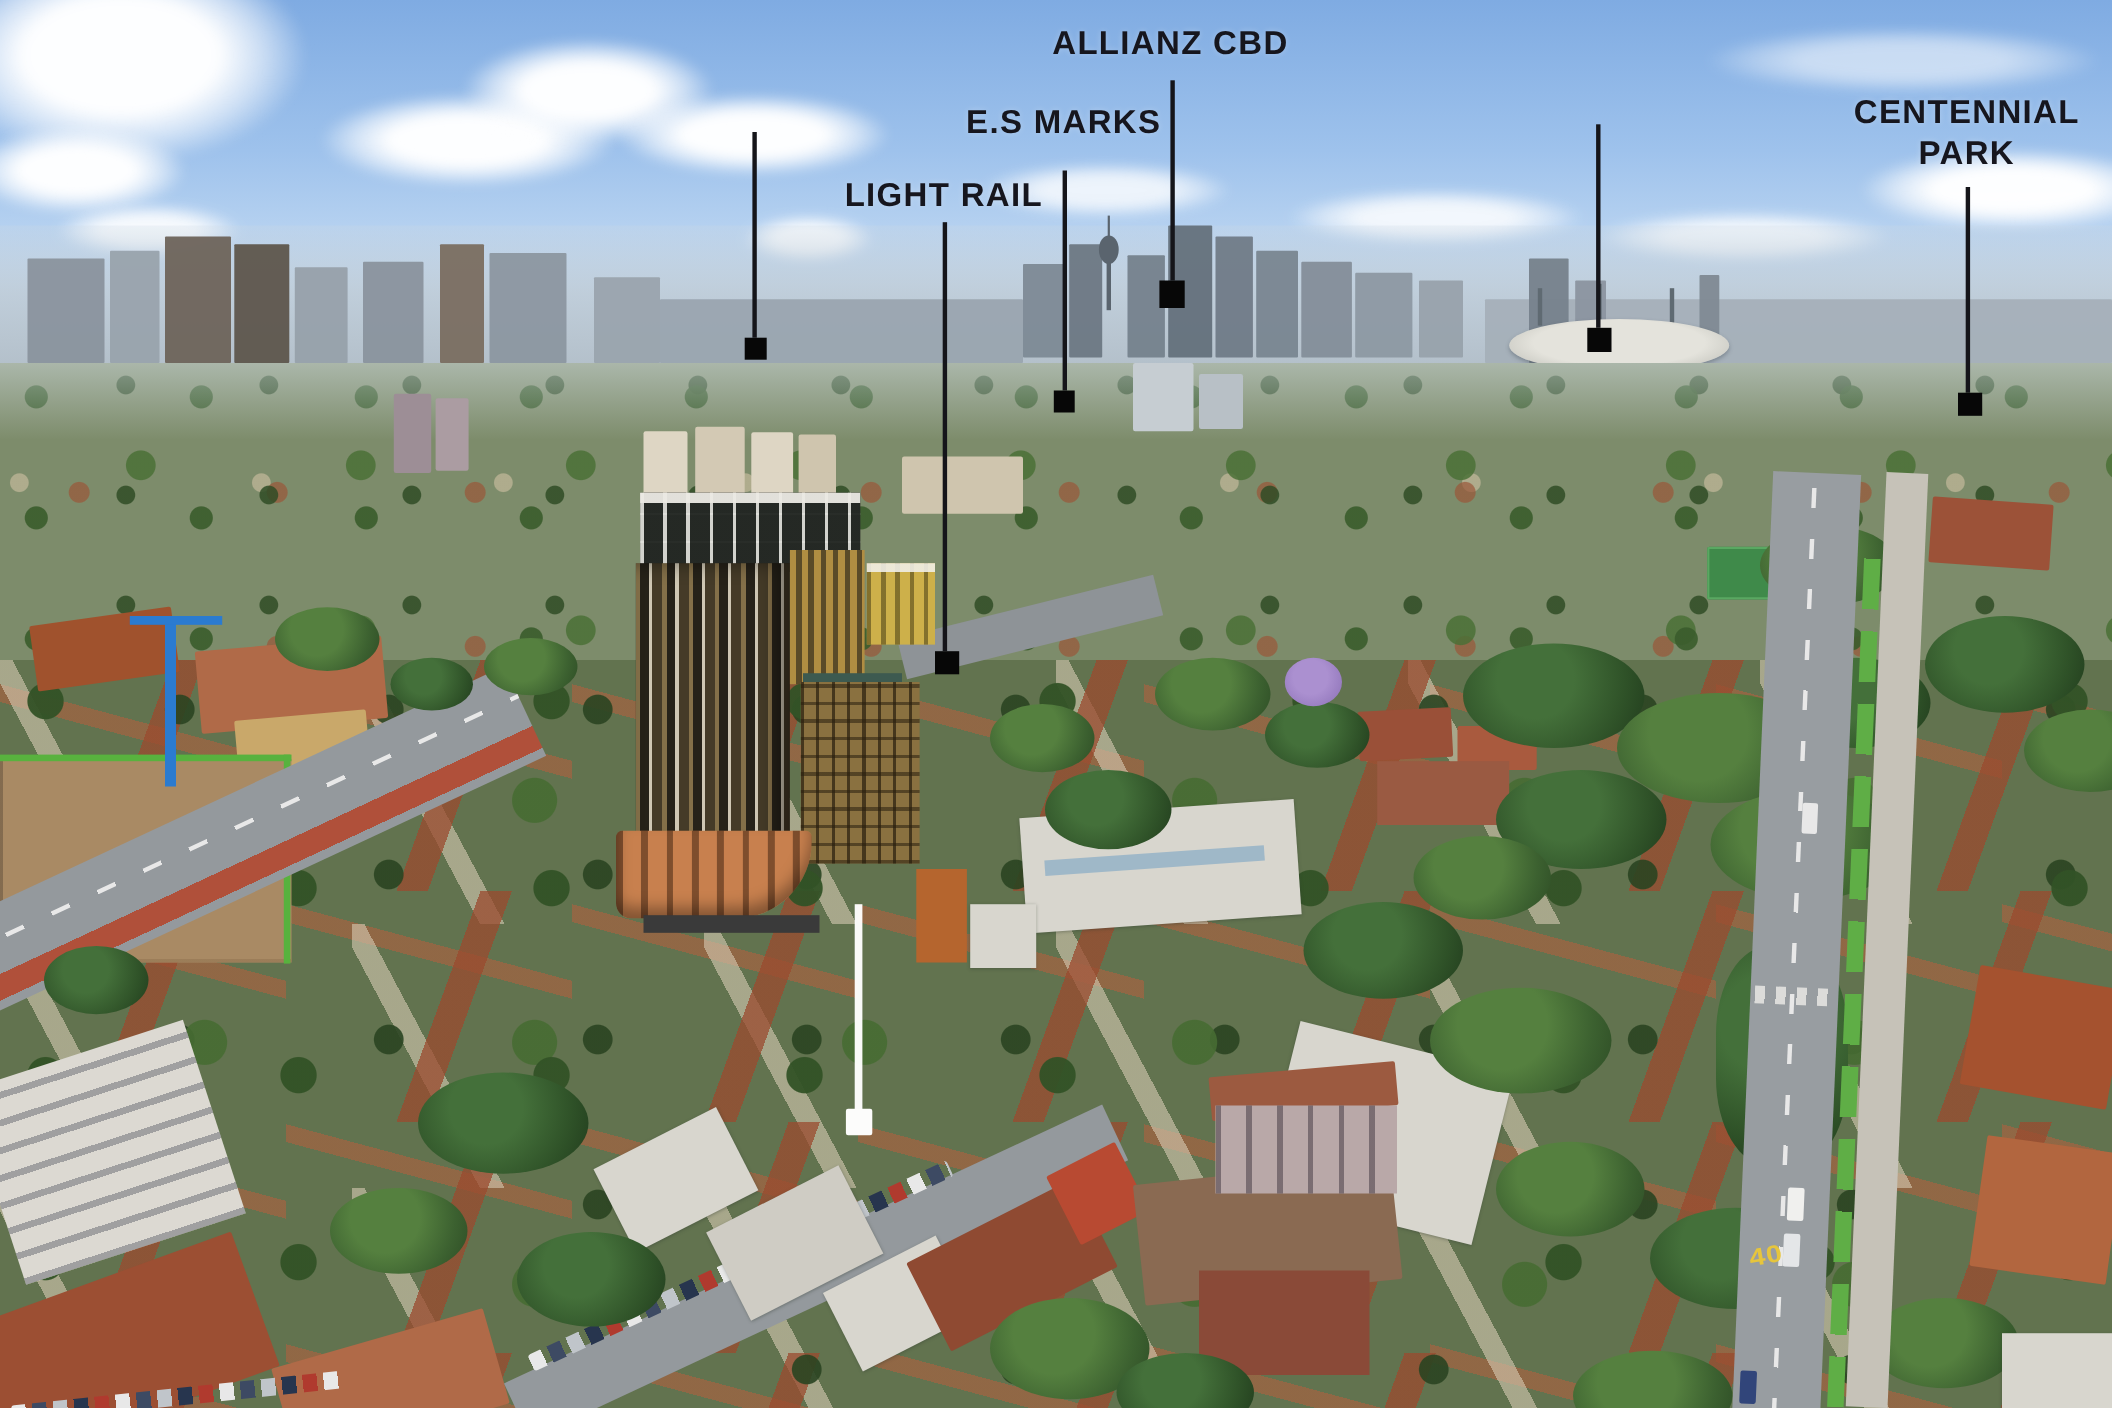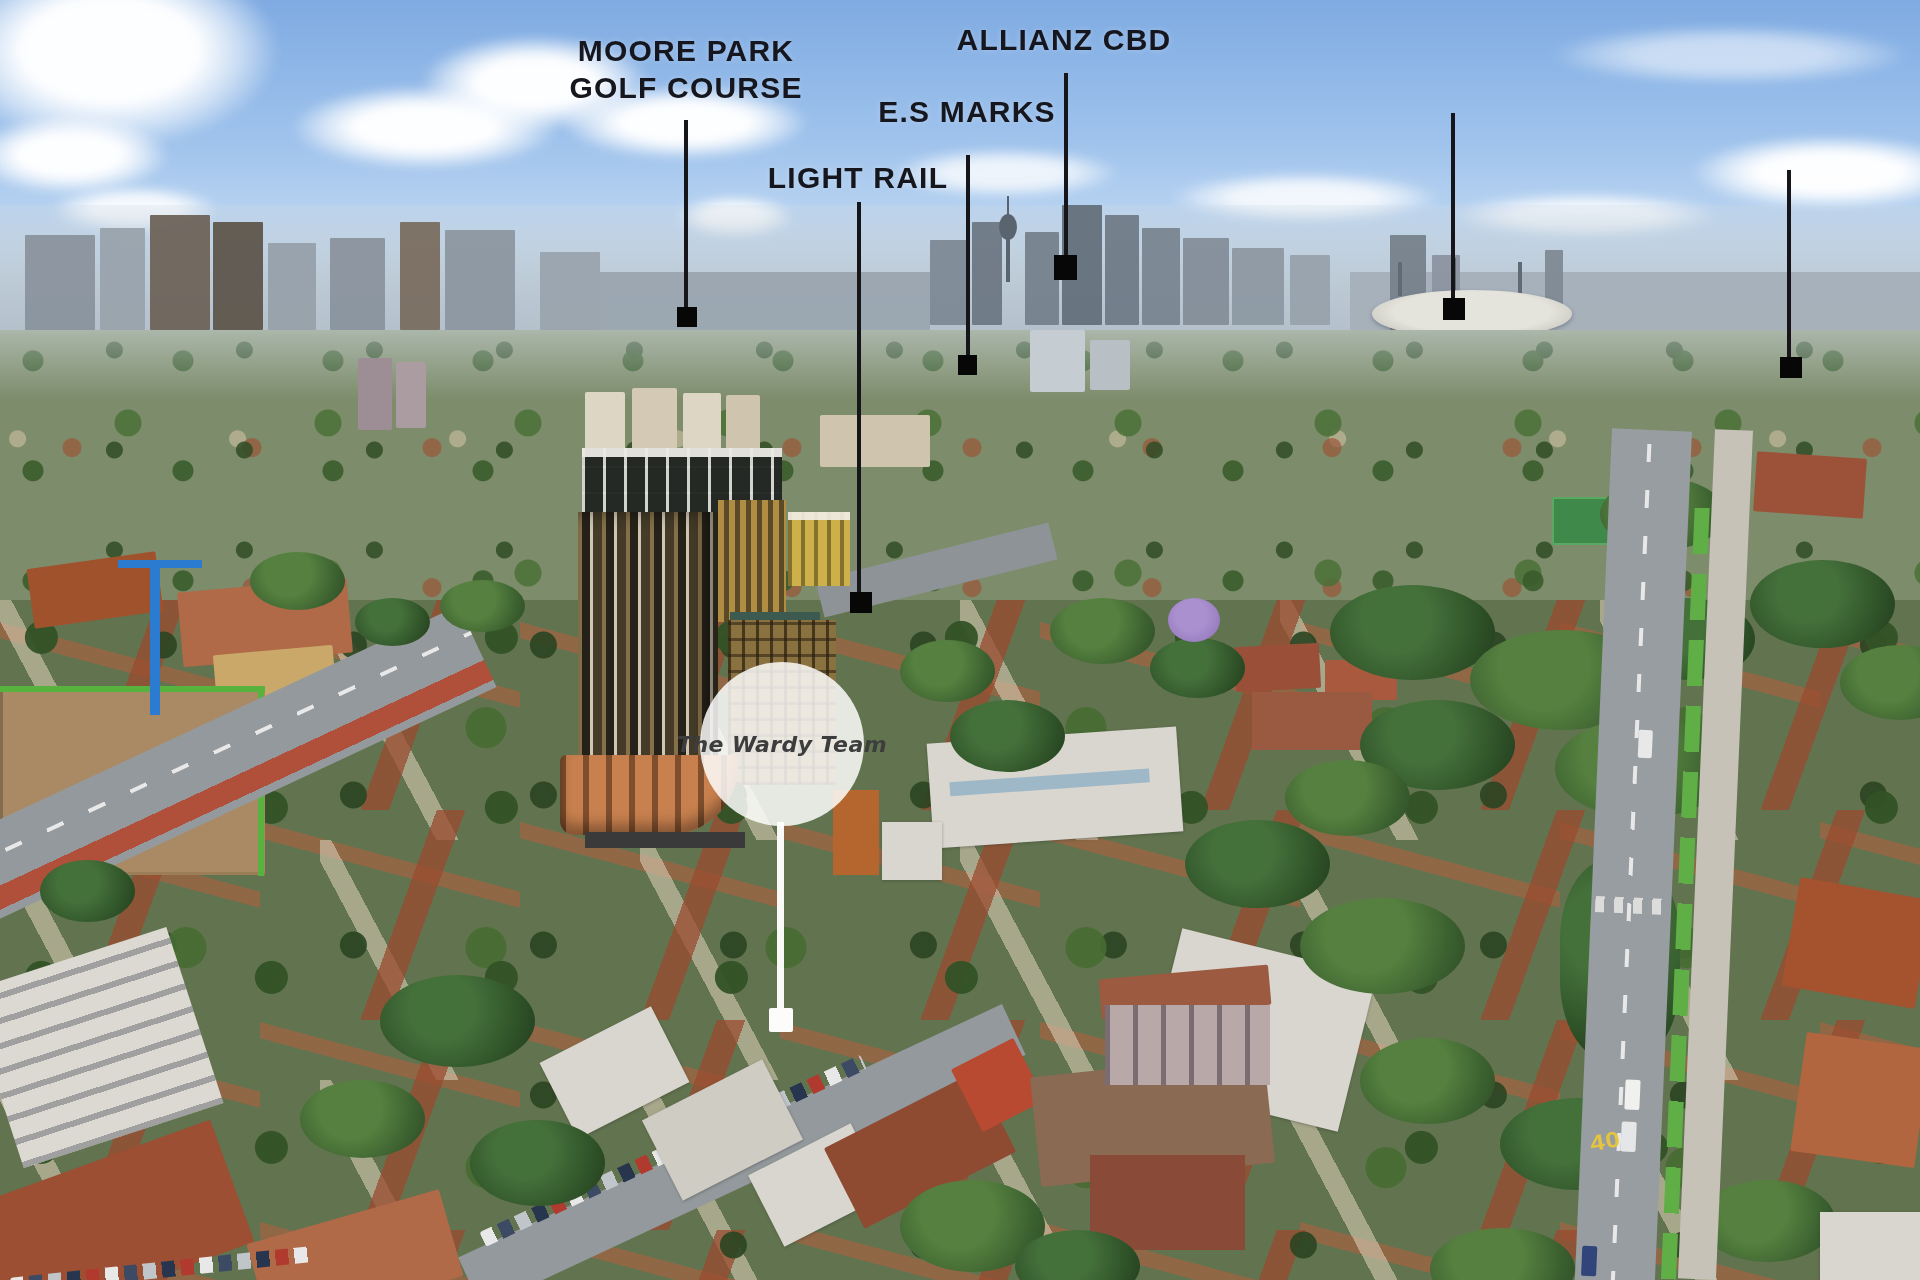--- a/index.html
+++ b/index.html
@@ -284,25 +284,22 @@
   <div class="abs ann-line" style="left:1451px;top:113px;height:185px;"></div>
   <div class="abs ann-line" style="left:1787px;top:170px;height:187px;"></div>
 
   <div class="abs ann-marker" style="left:677px;top:307px;width:20px;height:20px;"></div>
   <div class="abs ann-marker" style="left:1054px;top:255px;width:23px;height:25px;"></div>
   <div class="abs ann-marker" style="left:958px;top:355px;width:19px;height:20px;"></div>
   <div class="abs ann-marker" style="left:850px;top:592px;width:22px;height:21px;"></div>
   <div class="abs ann-marker" style="left:1443px;top:298px;width:22px;height:22px;"></div>
   <div class="abs ann-marker" style="left:1780px;top:357px;width:22px;height:21px;"></div>
 
-  <div class="abs map-label" style="left:686px;top:32px;">MOORE PARK
-GOLF COURSE</div>
   <div class="abs map-label" style="left:1064px;top:21px;">ALLIANZ CBD</div>
   <div class="abs map-label" style="left:967px;top:93px;">E.S MARKS</div>
   <div class="abs map-label" style="left:858px;top:159px;">LIGHT RAIL</div>
+  <div class="abs map-label" style="left:1788px;top:84px;">CENTENNIAL
+PARK</div>
 
   <div class="abs badge-stem" style="left:777px;top:822px;height:190px;"></div>
   <div class="abs badge-marker" style="left:769px;top:1008px;"></div>
-  <div class="abs badge-circle" style="left:700px;top:662px;">
-    <span class="badge-text">The Wardy Team</span>
-  </div>
 
 </div>
 
 </body></html>

